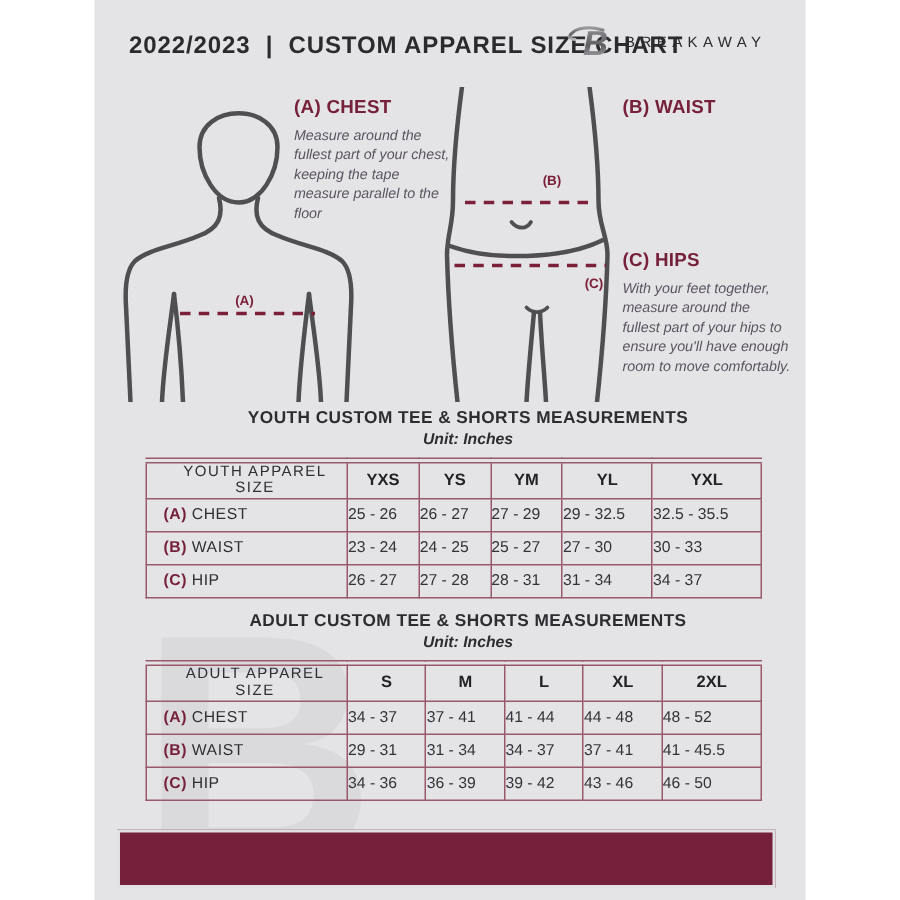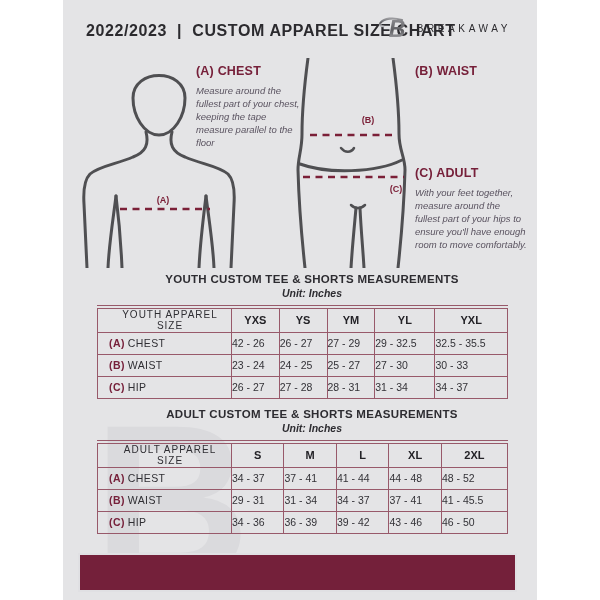--- a/index.html
+++ b/index.html
@@ -103,21 +103,21 @@
     </svg>
 
     <div class="measure-block block-chest">
       <h3>(A) CHEST</h3>
       <p>Measure around the fullest part of your chest, keeping the tape measure parallel to the floor</p>
     </div>
     <div class="measure-block block-waist">
       <h3>(B) WAIST</h3>
     </div>
     <div class="measure-block block-hips">
-      <h3>(C) ADULT</h3>
+      <h3>(C) HIPS</h3>
       <p>With your feet together, measure around the fullest part of your hips to ensure you'll have enough room to move comfortably.</p>
     </div>
 
     <div class="table-block tb-youth">
       <div class="tbl-title">YOUTH CUSTOM TEE &amp; SHORTS MEASUREMENTS</div>
       <div class="tbl-unit">Unit: Inches</div>
       <table>
         <colgroup>
             <col style="width:134px">
             <col>
@@ -130,21 +130,21 @@
             <tr class="hdr">
           <th class="label-head">YOUTH APPAREL SIZE</th>
           <th class="size-head">YXS</th>
           <th class="size-head">YS</th>
           <th class="size-head">YM</th>
           <th class="size-head">YL</th>
           <th class="size-head">YXL</th>
         </tr>
         <tr class="row">
           <td class="label-cell"><span class="k">(A)</span><span>CHEST</span></td>
-          <td class="val">42 - 26</td>
+          <td class="val">25 - 26</td>
           <td class="val">26 - 27</td>
           <td class="val">27 - 29</td>
           <td class="val">29 - 32.5</td>
           <td class="val">32.5 - 35.5</td>
         </tr>
         <tr class="row">
           <td class="label-cell"><span class="k">(B)</span><span>WAIST</span></td>
           <td class="val">23 - 24</td>
           <td class="val">24 - 25</td>
           <td class="val">25 - 27</td>

